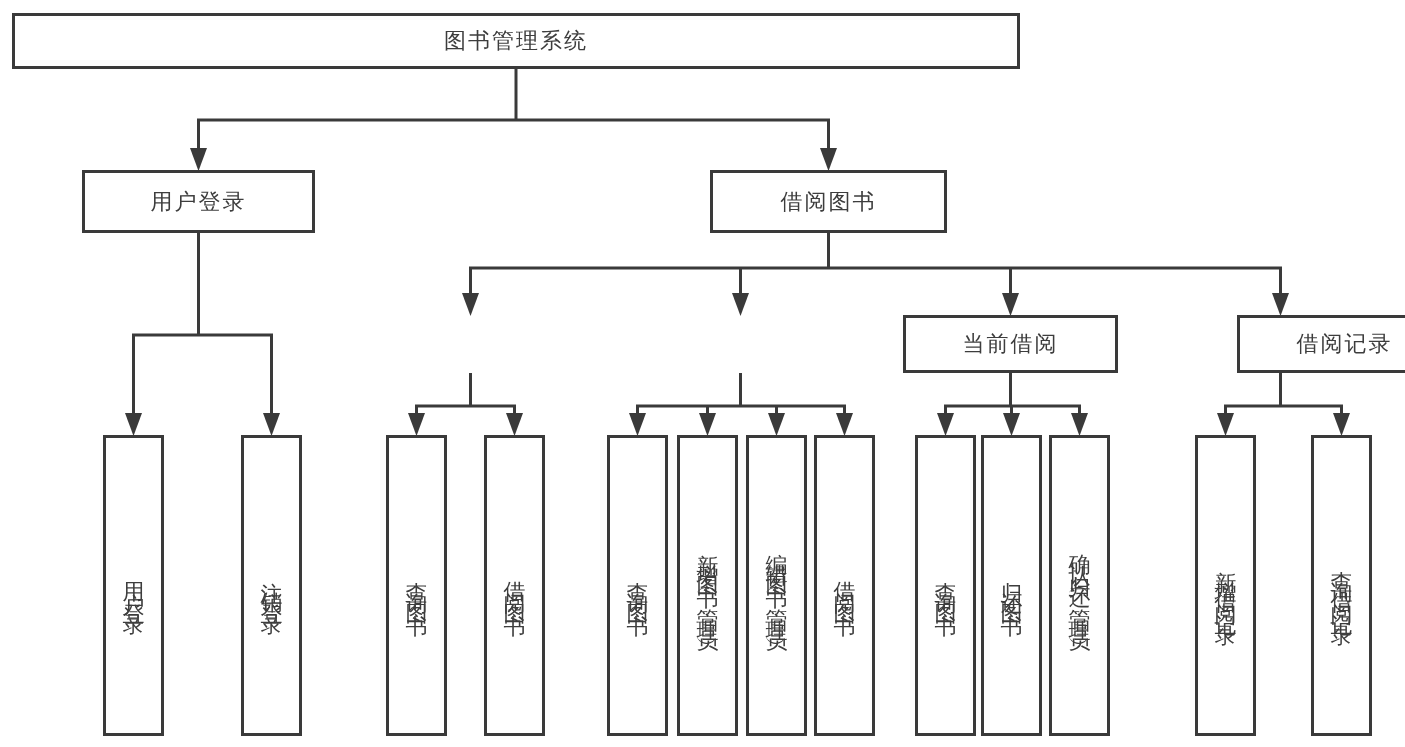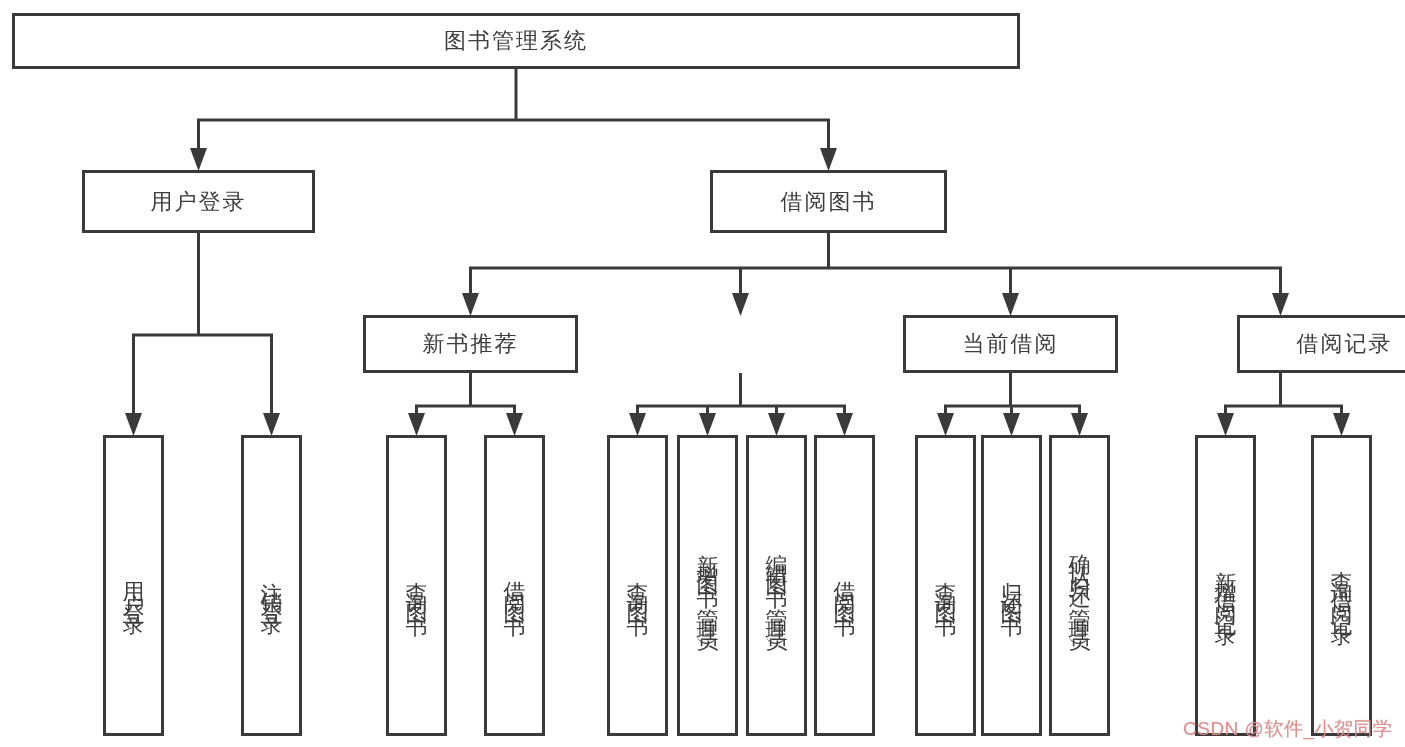--- a/index.html
+++ b/index.html
@@ -117,23 +117,20 @@
     <span>图书管理系统</span>
   </div>
 
   <div class="node node-l2a">
     <span>用户登录</span>
   </div>
   <div class="node node-l2b">
     <span>借阅图书</span>
   </div>
 
-  <div class="node node-l3 l3-0">
-    <span>新书推荐</span>
-  </div>
   <div class="node node-l3 l3-2">
     <span>当前借阅</span>
   </div>
   <div class="node node-l3 l3-3">
     <span>借阅记录</span>
   </div>
 
   <div class="node leaf lf-0">
     <span class="vtext">用户登录</span>
   </div>
@@ -167,15 +164,14 @@
   <div class="node leaf lf-10">
     <span class="vtext">确认归还（管理员）</span>
   </div>
   <div class="node leaf lf-11">
     <span class="vtext">新增借阅记录</span>
   </div>
   <div class="node leaf lf-12">
     <span class="vtext">查询借阅记录</span>
   </div>
 
-  <div class="watermark">CSDN @软件_小贺同学</div>
 
 </div>
 
 </body></html>

